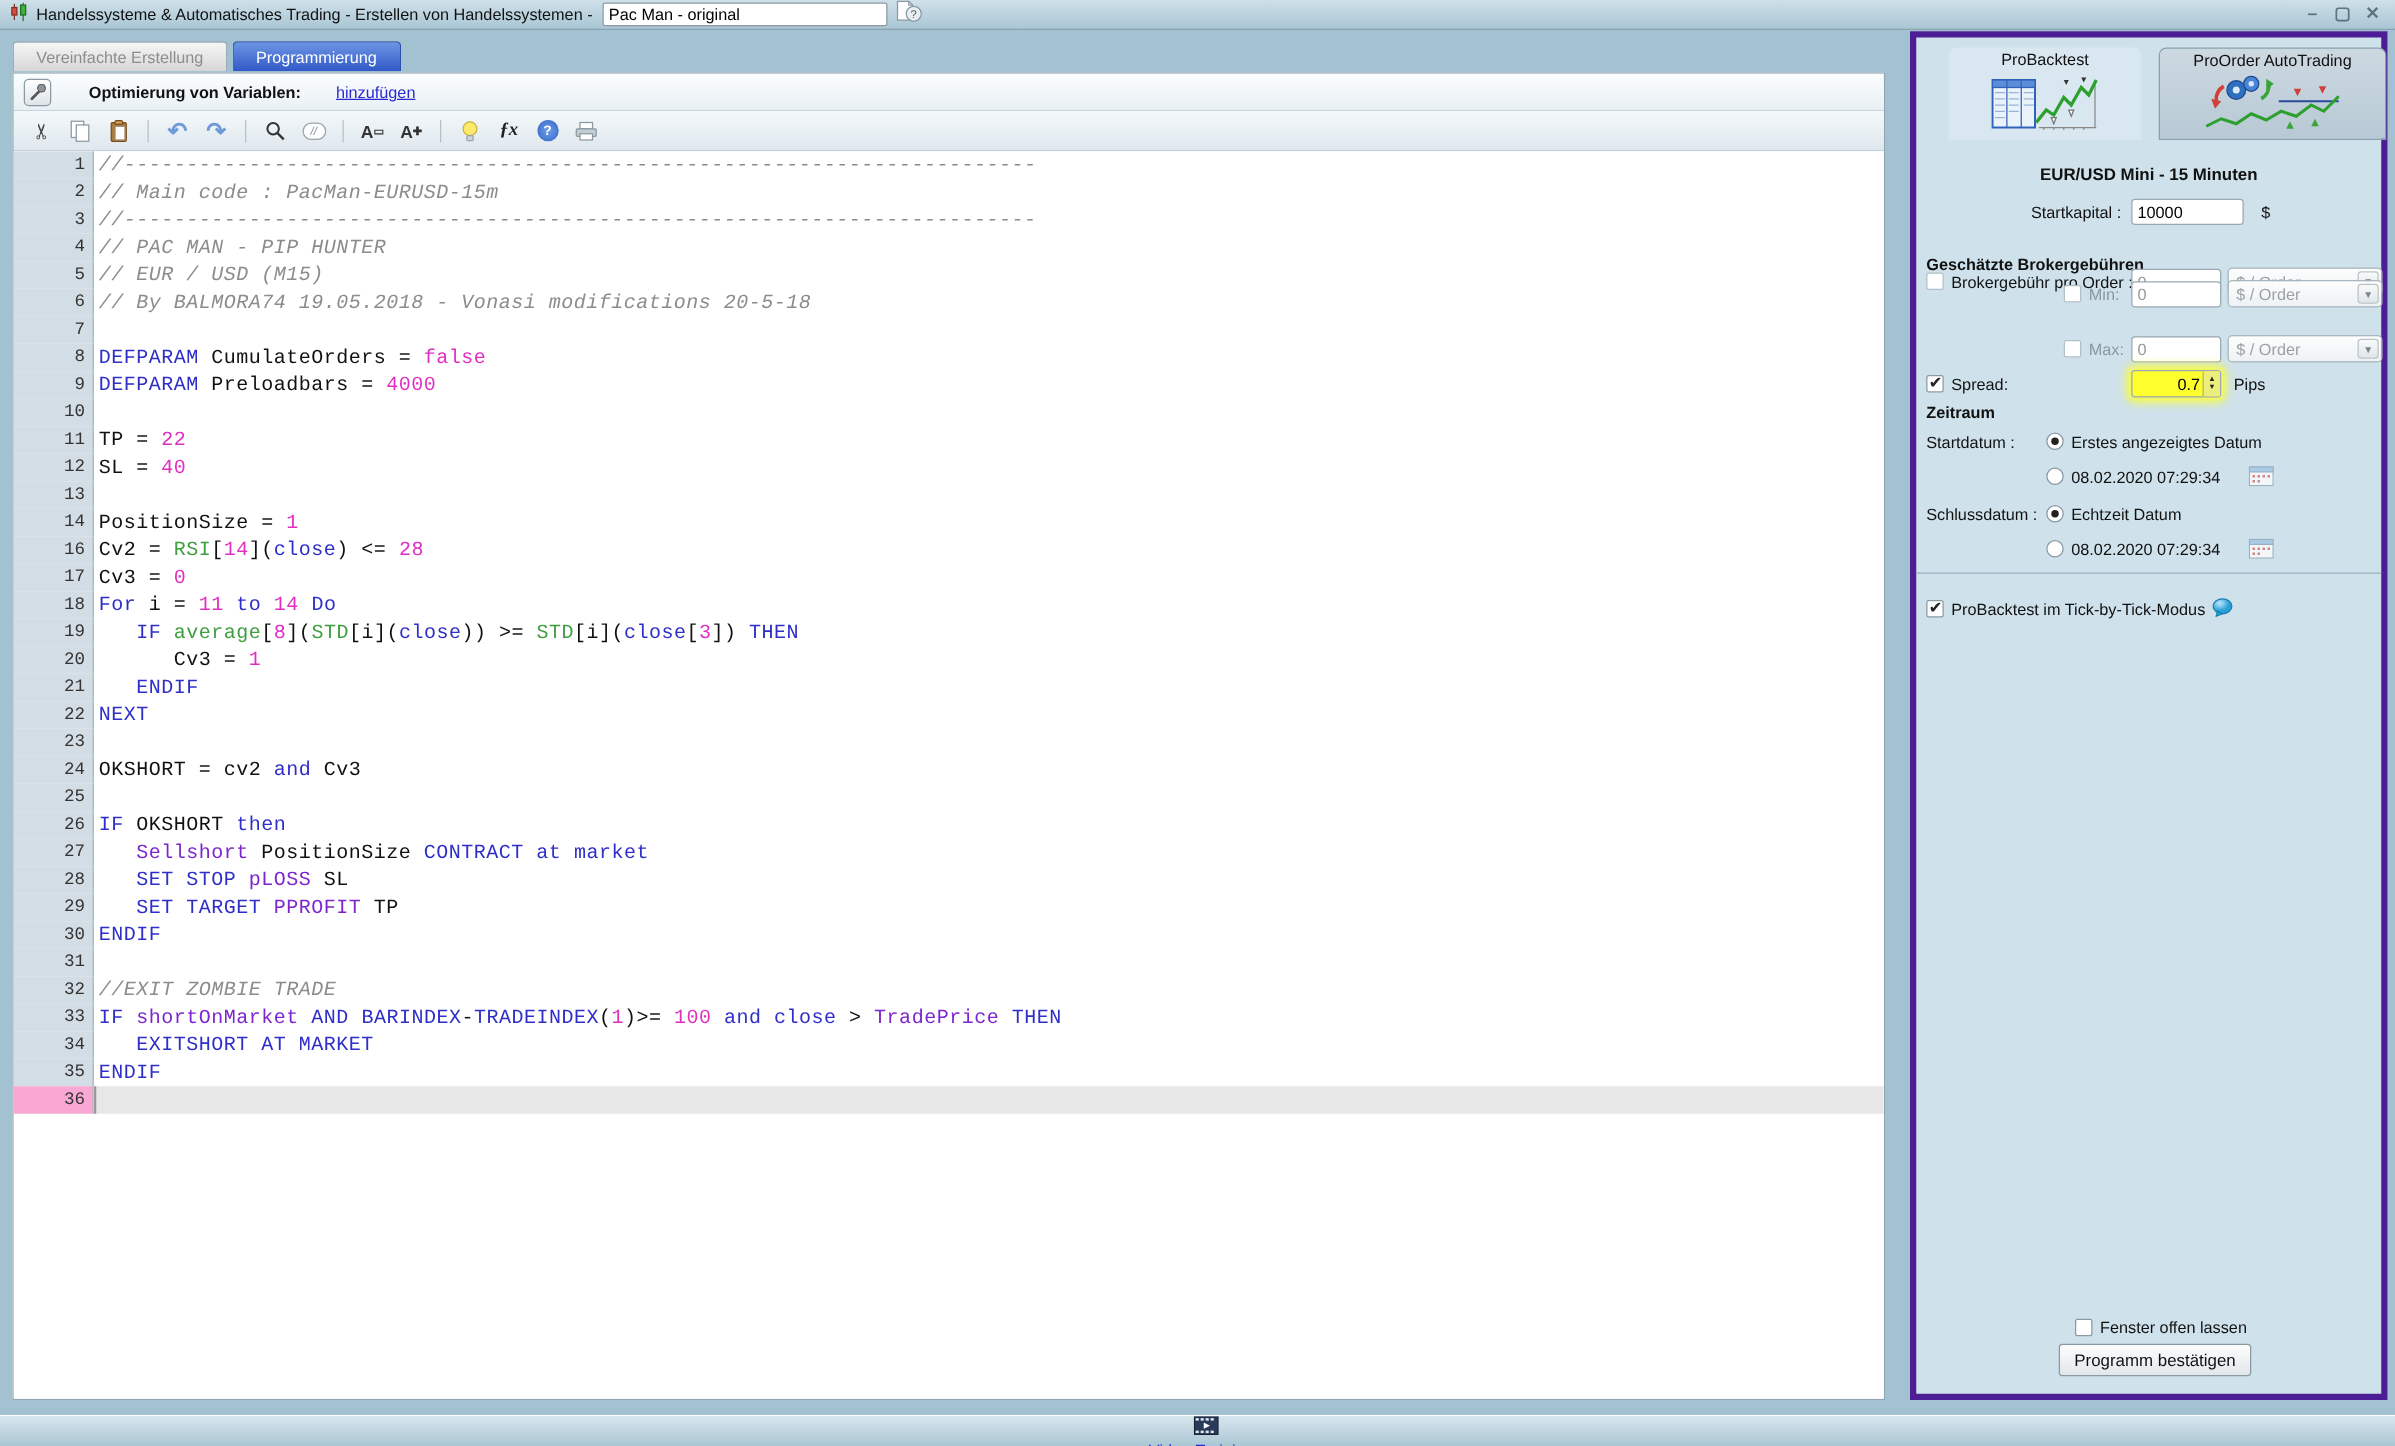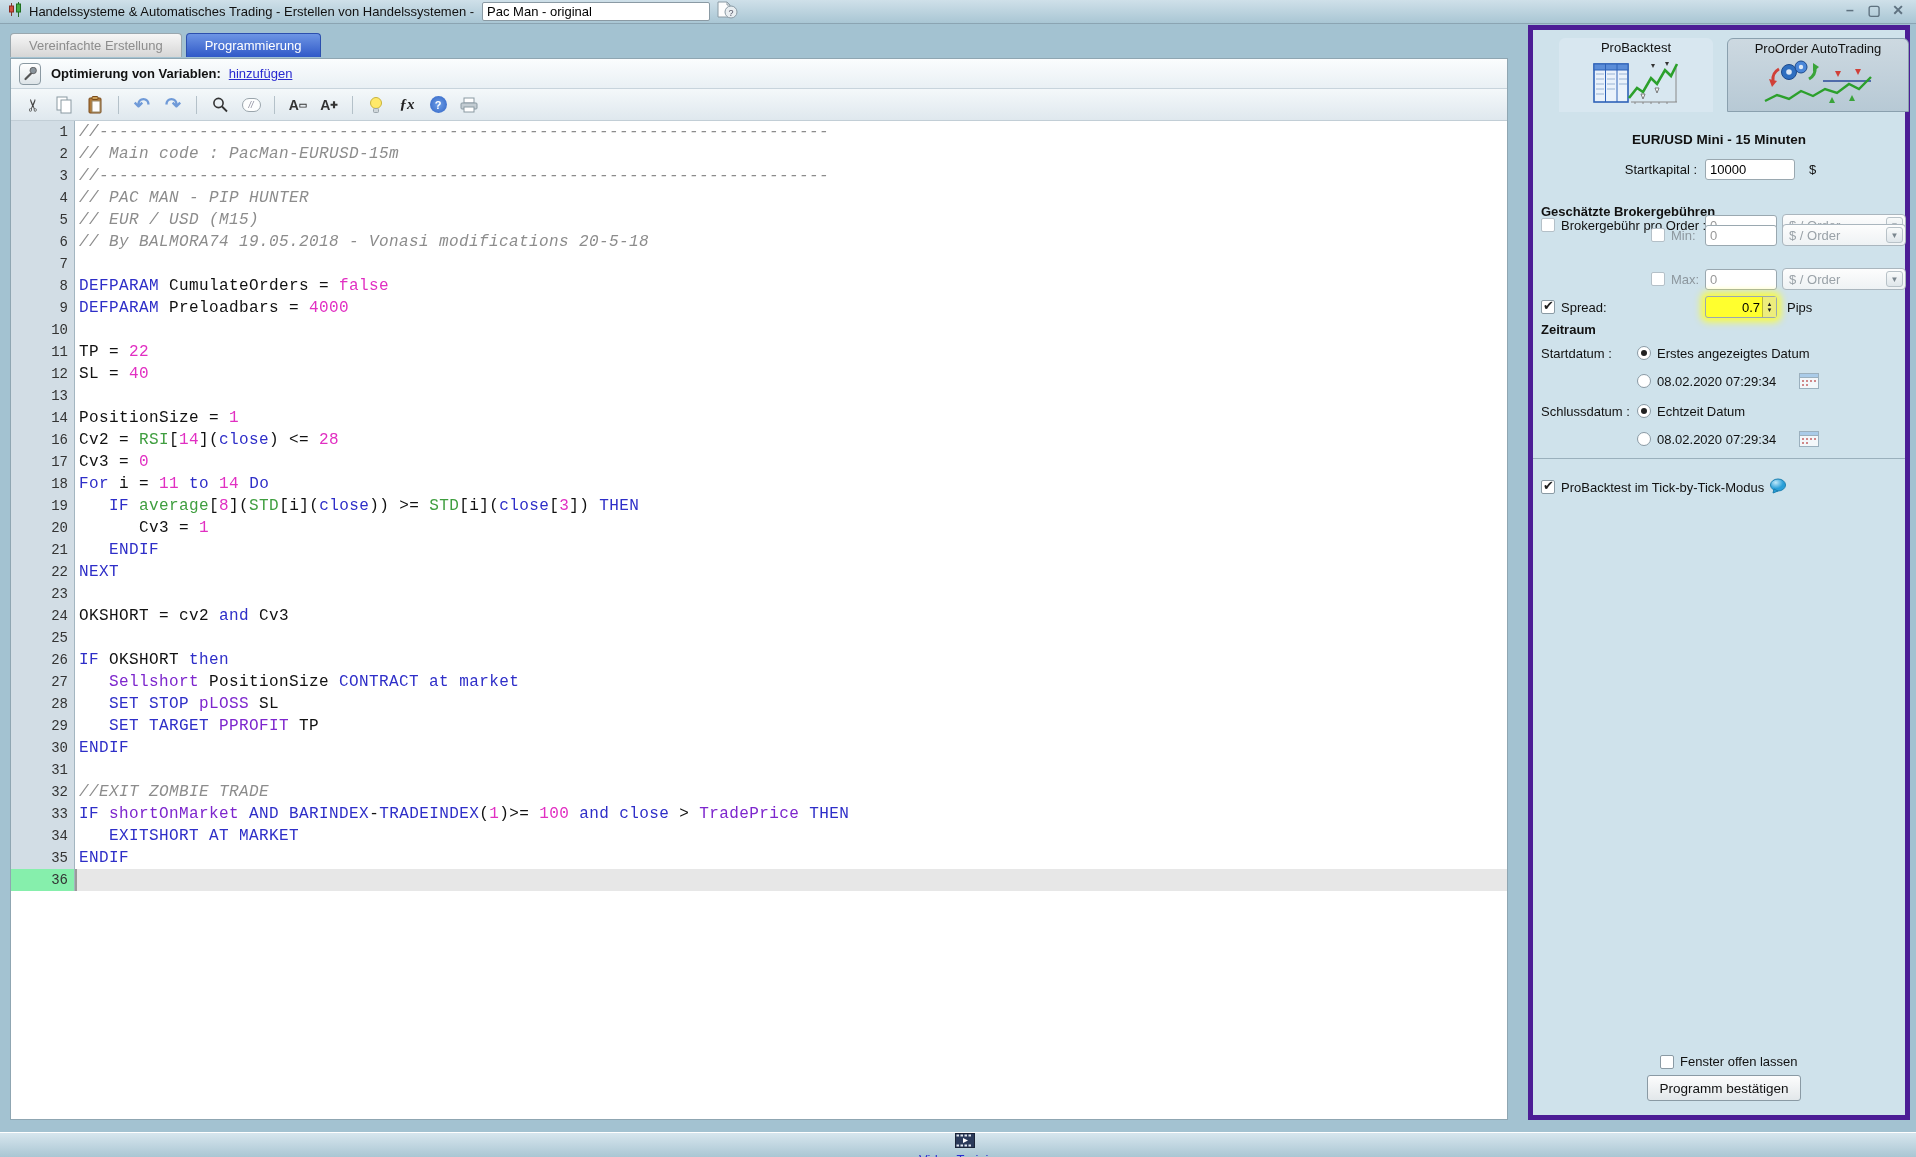--- a/index.html
+++ b/index.html
@@ -27,21 +27,21 @@
   .main-tab { height:24px; padding:0 18px; font-size:13px; display:flex; align-items:center;
     border:1px solid #9aa7ae; border-bottom:none; border-radius:4px 4px 0 0; cursor:default; }
   .main-tab.inactive { background:linear-gradient(#f6f6f6,#d6d6d6); color:#8d8d8d; }
   .main-tab.active { background:linear-gradient(#6d95e4,#3059c8); color:#fff; border-color:#2c4fae; }
 
   
   #content { position:absolute; left:10px; top:33px; width:1498px; bottom:12px;
     background:#fff; border:1px solid #8fa6b2; }
   #optirow { position:absolute; left:0; top:0; right:0; height:30px;
     background:linear-gradient(#fbfdfe,#e9f0f4); border-bottom:1px solid #c8d4dc;
-    display:flex; align-items:center; }
+    display:flex; align-items:center;gap:20px; }
   .wrench-btn { width:22px; height:22px; margin-left:8px; border:1px solid #8a99a2; border-radius:4px;
     background:linear-gradient(#fff,#dde4e8); display:flex; align-items:center; justify-content:center; }
   #optirow .opti-label { margin-left:10px; font-size:13px; font-weight:bold; color:#111; }
   #optirow a { margin-left:8px; font-size:13px; color:#2a2ad0; }
 
   #toolbar { position:absolute; left:0; top:30px; right:0; height:32px;
     background:linear-gradient(#f4f8fa,#dfe8ee); border-bottom:1px solid #c2ced6;
     display:flex; align-items:center; padding-left:10px; gap:7px; }
   .tbtn { width:24px; height:24px; display:flex; align-items:center; justify-content:center;
     font-size:15px; color:#444; cursor:default; }
@@ -56,21 +56,21 @@
   .fxbtn { font-family:"Liberation Serif",serif; font-style:italic; font-weight:bold; font-size:15px; color:#222; }
 
   
   #editor { position:absolute; left:0; top:62px; right:0; bottom:0; background:#fff; overflow:hidden; }
   .code-row { display:flex; height:22px; line-height:22px; }
   .code-row .ln { width:64px; flex:0 0 64px; background:#d2dde5; border-right:1px solid #a3b5c0;
     text-align:right; padding-right:6px; font-family:"Liberation Mono", monospace; font-size:14px; color:#333; }
   .code-row .code-text { padding-left:4px; font-family:"Liberation Mono", monospace;
     font-size:16px; letter-spacing:0.4px; white-space:pre; color:#111; flex:1; }
   .code-row.current .code-text { background:#e7e7e7; box-shadow:inset 2px 0 0 #9a9a9a; }
-  .code-row.current .ln { background:#86efac; }
+  .code-row.current .ln { background:#f9a8d4; }
   .tk-c { color:#8c8c8c; font-style:italic; }
   .tk-t { color:#111; }
   .tk-kw { color:#2e2ec8; }
   .tk-pk { color:#7d26cd; }
   .tk-fn { color:#3f9e3f; }
   .tk-num { color:#e12fc2; }
 
   
   #sidepanel { position:absolute; left:1528px; top:0; width:382px; bottom:12px;
     background:#cfe2eb; border:5px solid #4c1d95; font-size:13px; color:#111; }

